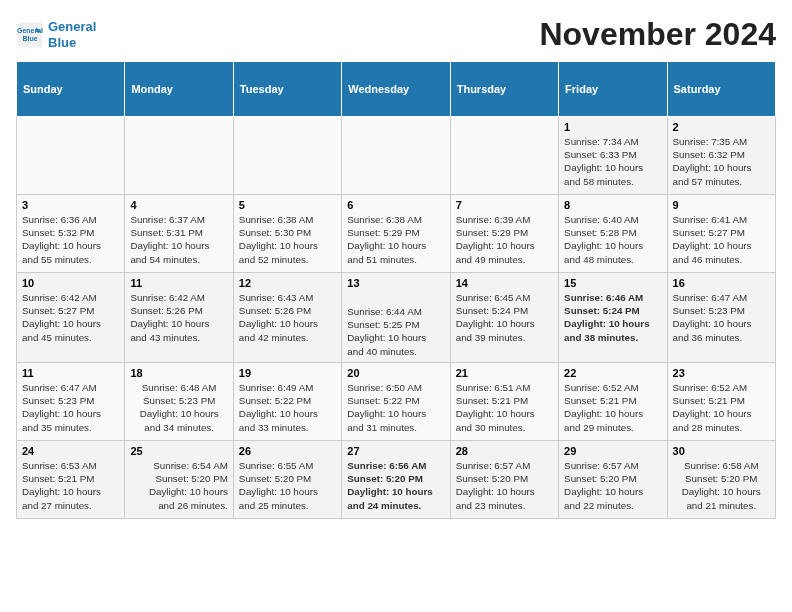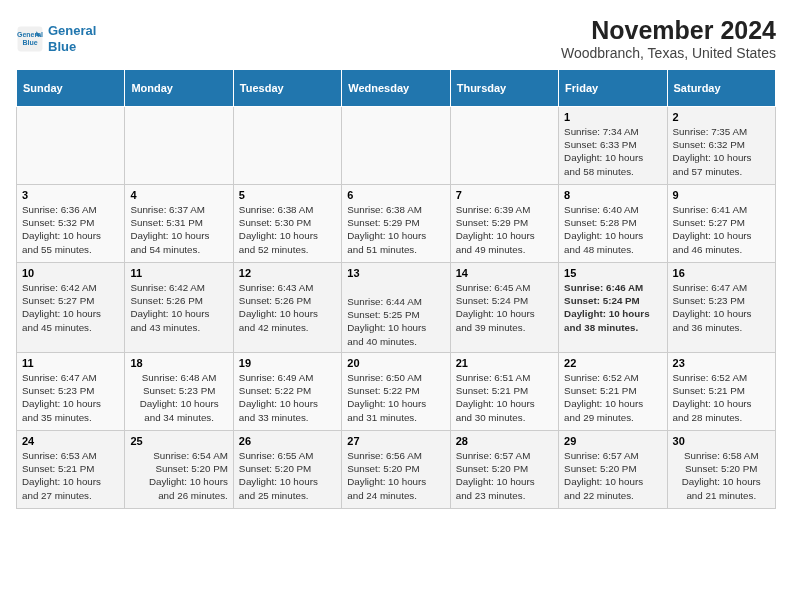--- a/index.html
+++ b/index.html
@@ -30,38 +30,38 @@
       color: #2176ae;
     }
     .logo-icon {
       width: 28px;
       height: 28px;
     }
     .title-block {
       text-align: right;
     }
     .month-title {
-      font-size: 25px;
+      font-size: 32px;
       font-weight: bold;
       color: #222;
     }
     .location {
       font-size: 14px;
       color: #444;
     }
     table {
       width: 100%;
       border-collapse: collapse;
       font-size: 10.5px;
     }
     th {
       background-color: #2176ae;
       color: #fff;
       text-align: left;
-      padding: 12px 6px;
+      padding: 21px 6px;
       font-size: 11px;
       border: 1px solid #fff;
     }
     td {
       border: 1px solid #ccc;
       vertical-align: top;
       padding: 4px 5px;
       width: calc(100% / 7);
       height: 78px;
       background: #fff;
@@ -96,21 +96,20 @@
       <text x="18" y="16" text-anchor="middle" font-size="9" font-weight="bold" fill="#2176ae">General</text>
       <text x="18" y="26" text-anchor="middle" font-size="9" font-weight="bold" fill="#2176ae">Blue</text>
       <polygon points="26,8 32,14 26,14" fill="#2176ae"></polygon>
     </svg>
     <div class="logo-text">
       <span>General</span><br><span>Blue</span>
     </div>
   </div>
   <div class="title-block">
     <div class="month-title">November 2024</div>
-    <div class="location">Woodbranch, Texas, United States</div>
   </div>
 </div>
 
 <table>
   <thead>
     <tr>
     <th>Sunday</th>
         <th>Monday</th>
         <th>Tuesday</th>
         <th>Wednesday</th>
@@ -311,21 +310,21 @@
         </td>
         <td class="shaded">
           <div class="day-num">26</div>
           <div class="day-info" style="white-space: pre-line;">Sunrise: 6:55 AM
 Sunset: 5:20 PM
 Daylight: 10 hours
 and 25 minutes.</div>
         </td>
         <td class="shaded">
           <div class="day-num">27</div>
-          <div class="day-info" style="white-space: pre-line;">Sunrise: 6:56 AM
+          <div class="day-info" style="white-space: pre-line; font-weight: bold;">Sunrise: 6:56 AM
 Sunset: 5:20 PM
 Daylight: 10 hours
 and 24 minutes.</div>
         </td>
         <td class="shaded">
           <div class="day-num">28</div>
           <div class="day-info" style="white-space: pre-line;">Sunrise: 6:57 AM
 Sunset: 5:20 PM
 Daylight: 10 hours
 and 23 minutes.</div>

